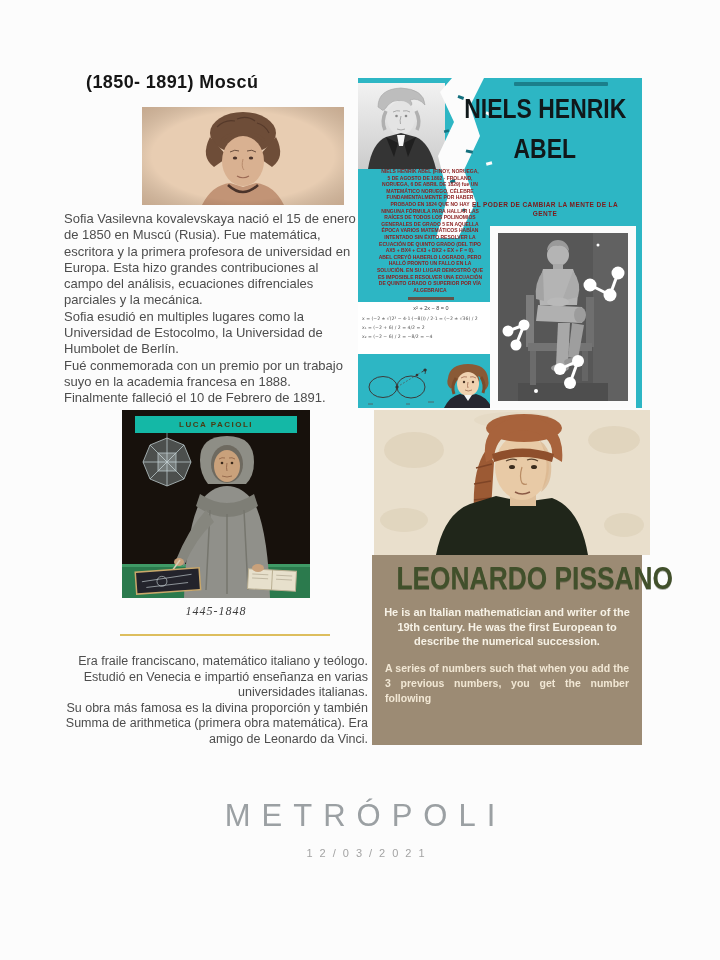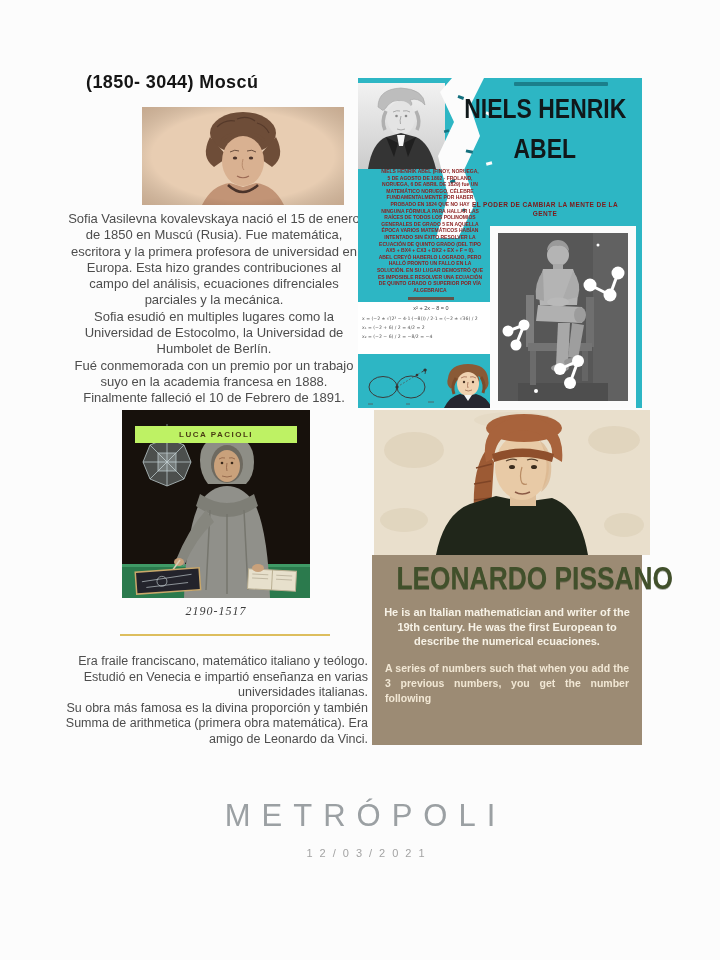--- a/index.html
+++ b/index.html
@@ -4,21 +4,21 @@
 <style>
   html,body{margin:0;padding:0;background:#e9e9e9;}
   .page{position:relative;width:720px;height:960px;background:#fcfcfc;margin:0 auto;
         font-family:"Liberation Sans",sans-serif;overflow:hidden;}
   .abs{position:absolute;}
 
   
   .kova-heading{left:86px;top:72px;font-size:18px;font-weight:bold;color:#151515;letter-spacing:.4px;}
   .sofia-photo{left:142px;top:107px;width:202px;height:98px;}
   .kova-bio{left:64px;top:211px;width:300px;font-size:13px;line-height:16.3px;color:#4d4d4d;
-            text-align:center;white-space:pre-line;}
+            text-align:left;white-space:pre-line;}
 
   
   .abel-poster{left:358px;top:78px;width:284px;height:330px;background:#2db6c4;}
   .abel-portrait{left:0;top:5px;width:87px;height:86px;}
   .abel-swoosh{left:72px;top:0;width:64px;height:160px;}
   .abel-note{left:156px;top:4px;width:94px;height:4px;background:rgba(13,82,92,.55);border-radius:1px;}
   .abel-title-1{left:92px;top:16px;width:190px;text-align:center;font-size:27px;font-weight:bold;
                 color:#10181a;}
   .abel-title-2{left:92px;top:56px;width:190px;text-align:center;font-size:27px;font-weight:bold;
                 color:#10181a;}
@@ -34,21 +34,21 @@
   .formula-eq{position:absolute;left:0;top:10px;width:146px;text-align:center;font-size:5.5px;color:#444;}
   .formula-lines{position:absolute;left:4px;top:19px;width:138px;font-size:4.6px;color:#555;
                  line-height:9px;white-space:pre-line;font-family:"DejaVu Sans",sans-serif;}
   .lemniscate{left:4px;top:286px;width:78px;height:44px;}
   .young-abel{left:78px;top:284px;width:64px;height:46px;}
   .statue-frame{left:132px;top:148px;width:146px;height:182px;background:#fbfbfb;}
   .statue-frame svg{position:absolute;left:8px;top:7px;}
 
   
   .pacioli-painting{left:122px;top:410px;width:188px;height:188px;}
-  .pacioli-banner{position:absolute;left:13px;top:16px;width:162px;height:17px;background:#bef264;
+  .pacioli-banner{position:absolute;left:13px;top:6px;width:162px;height:17px;background:#14b8a6;
                   font-size:8px;font-weight:bold;color:#4a3c14;letter-spacing:1.5px;
                   text-align:center;line-height:17px;}
   .pacioli-dates{left:122px;top:604px;width:188px;text-align:center;font-size:12px;font-style:italic;
                  font-family:"Liberation Serif",serif;color:#3c3c3c;letter-spacing:1px;}
   .divider{left:120px;top:634px;width:210px;height:2px;background:#ddbe5e;}
   .pacioli-bio{left:62px;top:654px;width:306px;font-size:12.5px;line-height:15.6px;color:#4d4d4d;
                text-align:right;white-space:pre-line;}
 
   
   .fibo-portrait{left:374px;top:410px;width:276px;height:145px;}
@@ -64,21 +64,21 @@
   .mag-title{left:0;top:798px;width:720px;text-align:center;font-size:31px;color:#9ba0a3;
              letter-spacing:11px;padding-left:11px;box-sizing:border-box;}
   .mag-date{left:0;top:847px;width:720px;text-align:center;font-size:11px;color:#a3a3a3;
             letter-spacing:7px;padding-left:18px;box-sizing:border-box;}
 </style>
 </head>
 <body>
 
 <div class="page">
 
-  <div class="abs kova-heading">(1850- 3044)  Moscú</div>
+  <div class="abs kova-heading">(1850- 1891)  Moscú</div>
 
   <div class="abs sofia-photo">
     <svg width="202" height="98" viewBox="0 0 202 98">
       <defs>
         <radialGradient id="vg" cx="0.5" cy="0.5" r="0.75">
           <stop offset="60%" stop-color="rgba(0,0,0,0)"></stop>
           <stop offset="100%" stop-color="rgba(120,80,50,.3)"></stop>
         </radialGradient>
       </defs>
       <rect width="202" height="98" fill="#e8cdb2"></rect>
@@ -294,21 +294,21 @@
       <g transform="rotate(3 150 170)">
         <rect x="126" y="160" width="48" height="20" fill="#e7e0cc" stroke="#b9ae92"></rect>
         <line x1="150" y1="160" x2="150" y2="180" stroke="#b9ae92"></line>
         <path d="M130,165 h16 M130,169 h16 M154,165 h16 M154,169 h16" stroke="#9a917a" stroke-width=".5"></path>
       </g>
       <ellipse cx="136" cy="158" rx="6" ry="4" fill="#c9a17b"></ellipse>
     </svg>
     <div class="pacioli-banner">LUCA PACIOLI</div>
   </div>
 
-  <div class="abs pacioli-dates">2190-1517</div>
+  <div class="abs pacioli-dates">1445-1848</div>
   <div class="abs divider"></div>
   <div class="abs pacioli-bio">Era fraile franciscano, matemático italiano y teólogo.
 Estudió en Venecia e impartió enseñanza en varias
 universidades italianas.
 Su obra más famosa es la divina proporción y también
 Summa de arithmetica (primera obra matemática). Era
 amigo de Leonardo da Vinci.</div>
 
   <div class="abs fibo-portrait">
     <svg width="276" height="145" viewBox="0 0 276 145">
@@ -334,21 +334,21 @@
       <path d="M132,51 q6,-3 11,-1 M153,50 q6,-2 11,1" stroke="#5a4430" stroke-width="1.2" fill="none"></path>
       <path d="M148,57 q-3,10 0,16 q2,2 5,1" stroke="#b98c64" stroke-width="1.2" fill="none"></path>
       <path d="M141,82 q7,4 15,0" stroke="#8a5a46" stroke-width="1.5" fill="none"></path>
     </svg>
   </div>
 
   <div class="abs fibo-band">
     <div class="fibo-title"><span class="cond">LEONARDO PISSANO</span></div>
     <div class="fibo-p1">He is an Italian mathematician and writer of the
 19th century. He was the first European to
-describe the numerical ecuaciones.</div>
+describe the numerical succession.</div>
     <div class="fibo-p2">
       <div>A series of numbers such that when you add the 3 previous numbers, you get the number following</div>
     </div>
   </div>
 
   <div class="abs mag-title">METRÓPOLI</div>
   <div class="abs mag-date">12/03/2021</div>
 
 </div>
 

